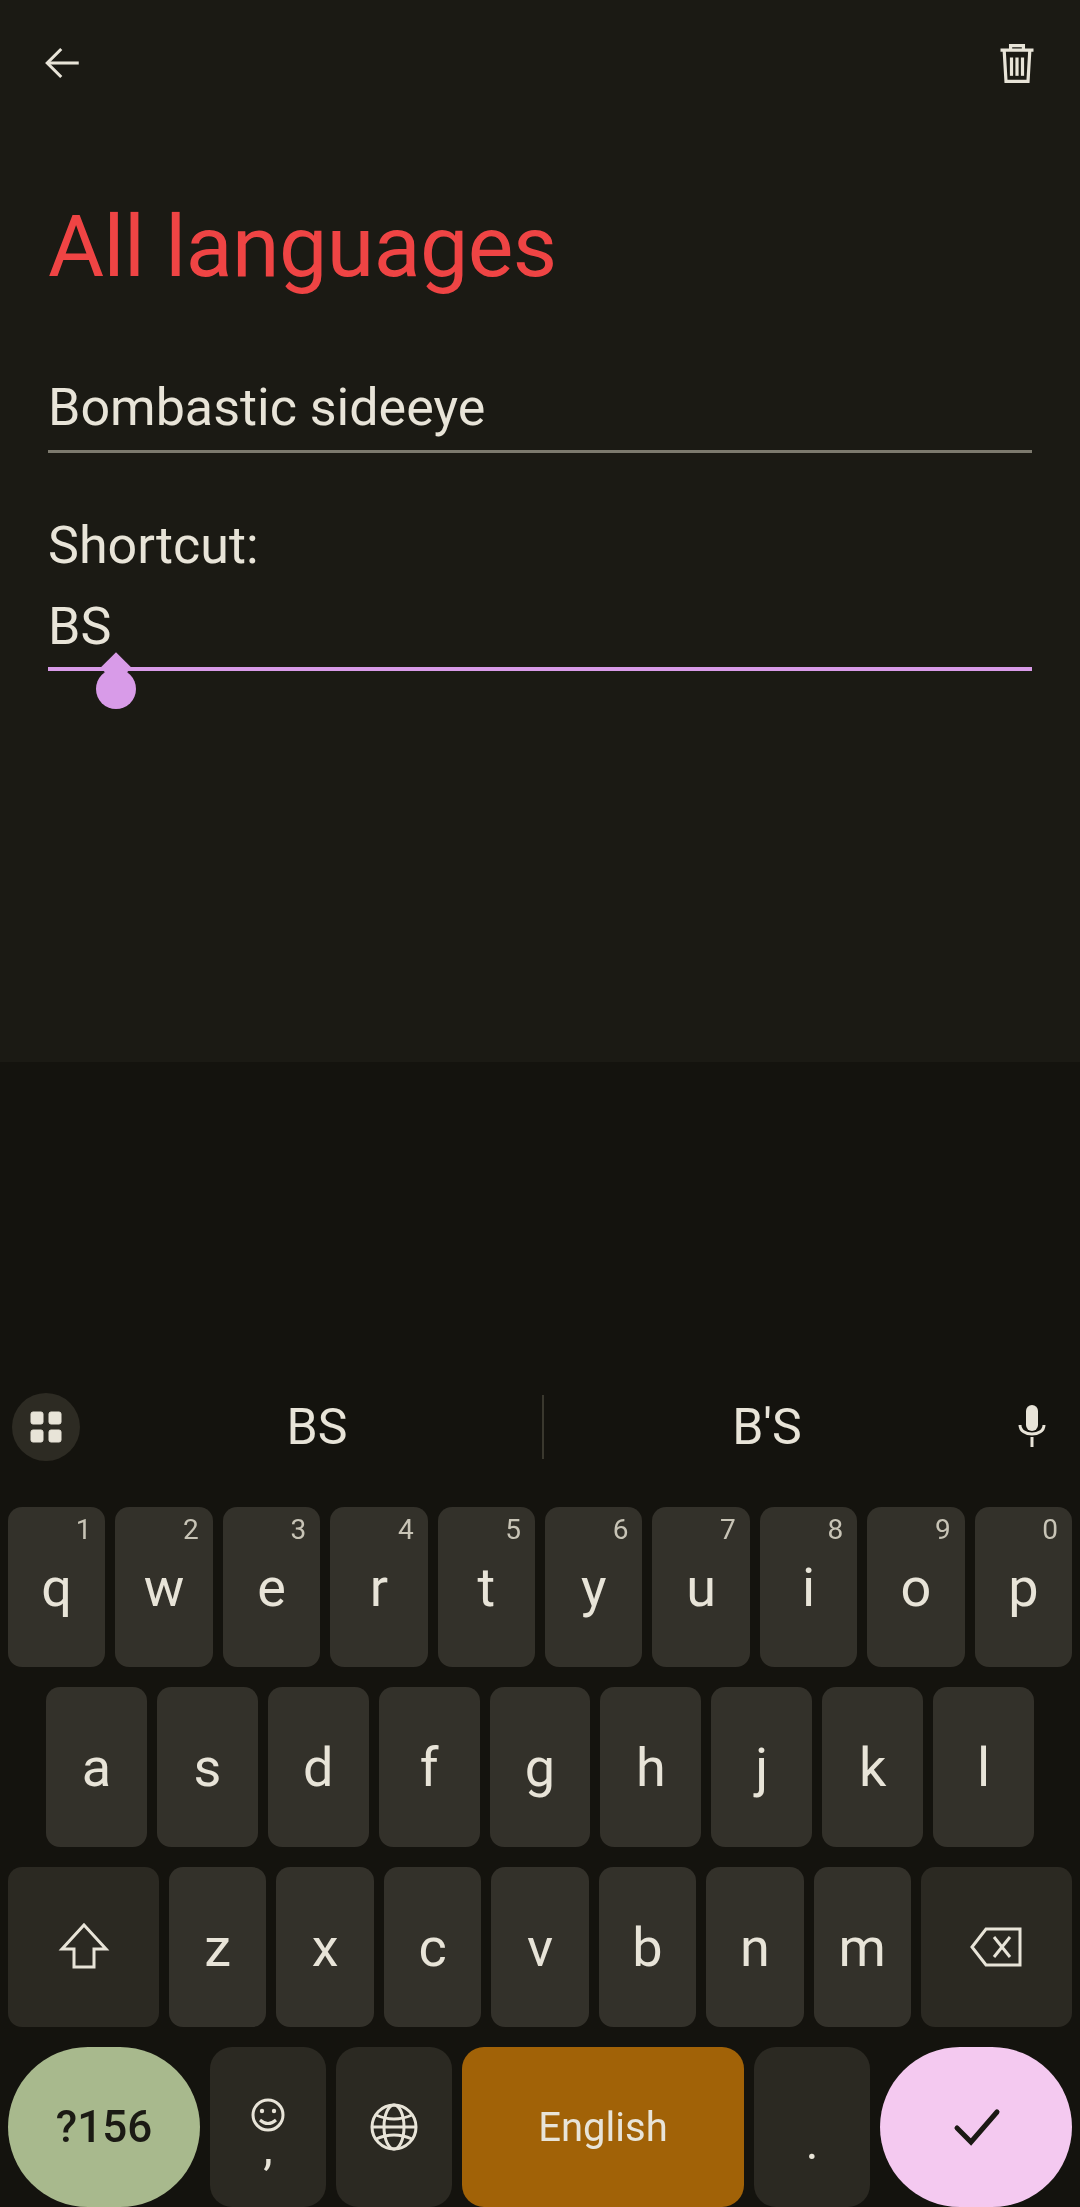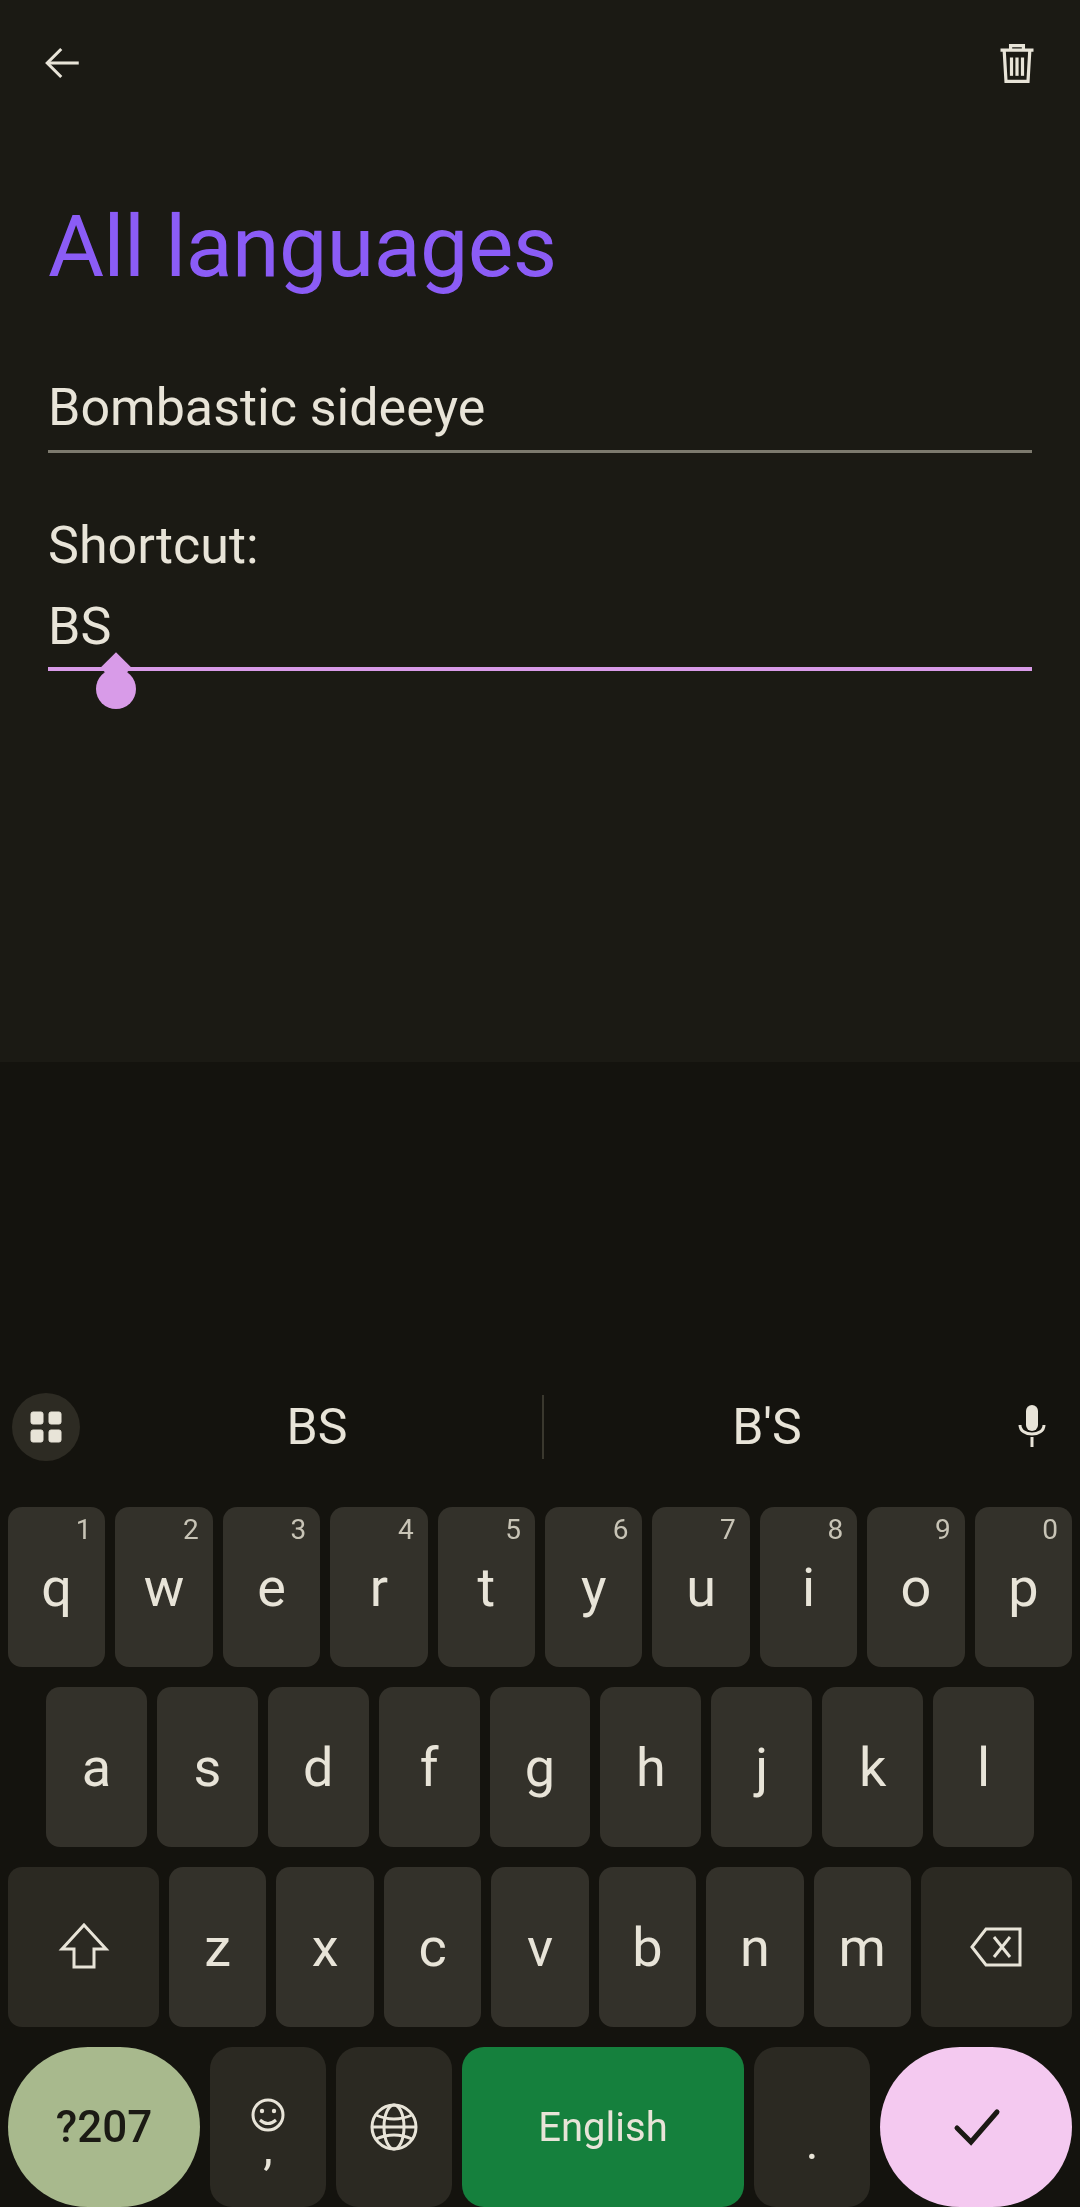--- a/index.html
+++ b/index.html
@@ -26,21 +26,21 @@
   }
   .icon-btn svg { width: 42px; height: 42px; stroke: #e8e4d8; fill: none; stroke-width: 3.5; }
   .trash-btn svg { width: 44px; height: 44px; }
 
   
   .content { padding: 70px 48px 0 48px; }
   .page-title {
     font-size: 86px;
     font-weight: 400;
     letter-spacing: -0.5px;
-    color: #8b5cf6;
+    color: #ef4444;
     margin-bottom: 80px;
   }
   .field {
     position: relative;
   }
   .phrase-input {
     width: 100%;
     background: transparent;
     border: none;
     border-bottom: 3px solid #7d7a6e;
@@ -170,21 +170,21 @@
   .krow.row2 { padding: 0 38px; }
   .krow.row3 { }
   .key.wide { flex: 1.55 1 0; }
   .key.func { background: #2b2922; }
   .key.shift svg, .key.backspace svg { width: 56px; height: 56px; stroke: #e8e4d8; fill: none; stroke-width: 3; }
   .key.backspace svg .x { stroke: #e8e4d8; }
 
   .bottom-row { display: flex; gap: 10px; margin-top: 20px; padding: 0 8px; }
   .bkey {
     height: 160px;
-    background: #15803d;
+    background: #a16207;
     border-radius: 80px;
     display: flex;
     align-items: center;
     justify-content: center;
     font-size: 46px;
     color: #e8e4d8;
   }
   .bkey.sym {
     flex: 0 0 192px;
     background: #a8b98d;
@@ -311,21 +311,21 @@
         <svg viewBox="0 0 56 56">
           <path d="M18 10 L52 10 L52 46 L18 46 L4 28 Z"></path>
           <line class="x" x1="26" y1="18" x2="42" y2="38"></line>
           <line class="x" x1="42" y1="18" x2="26" y2="38"></line>
         </svg>
       </div>
     </div>
   </div>
 
   <div class="bottom-row">
-    <div class="bkey sym">?207</div>
+    <div class="bkey sym">?156</div>
     <div class="bkey small">
       <span class="top">
         <svg class="emoji-face" viewBox="0 0 36 36">
           <circle cx="18" cy="18" r="15" fill="none" stroke="#e8e4d8" stroke-width="3"></circle>
           <circle cx="12" cy="14" r="2.2" fill="#e8e4d8"></circle>
           <circle cx="24" cy="14" r="2.2" fill="#e8e4d8"></circle>
           <path d="M10 23 Q18 30 26 23" fill="none" stroke="#e8e4d8" stroke-width="3"></path>
         </svg>
       </span>
       <span class="bot">,</span>

